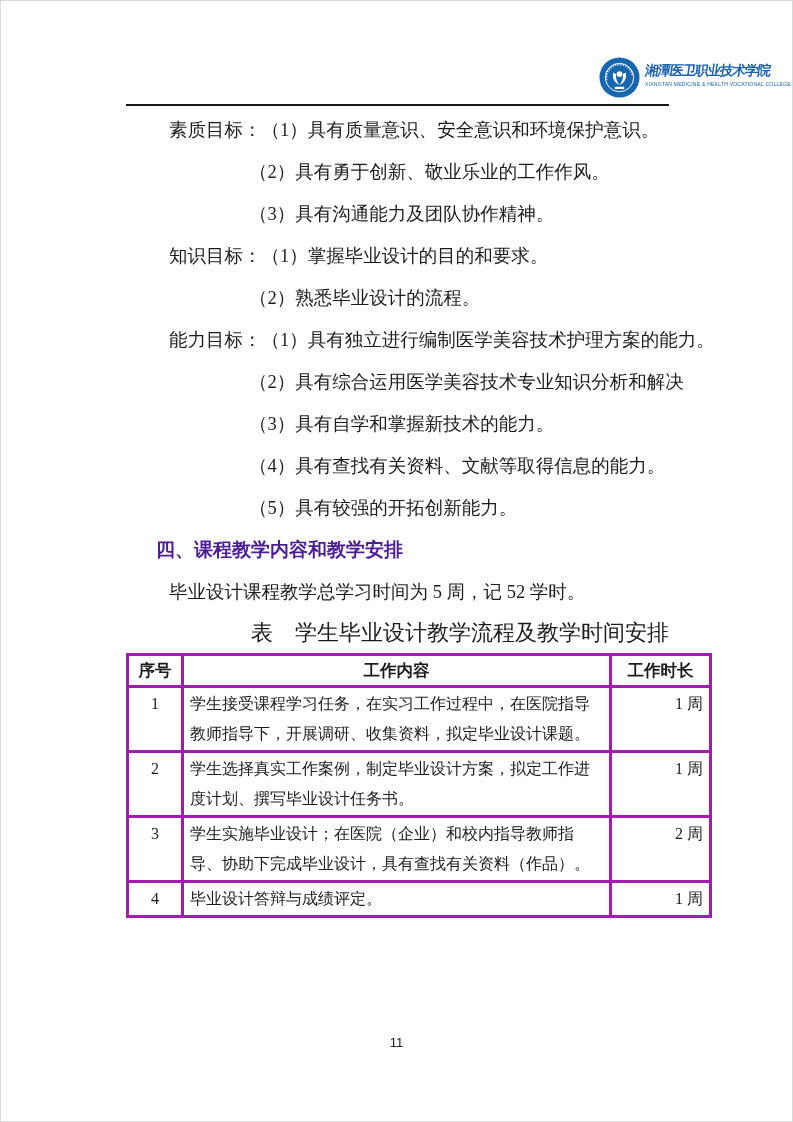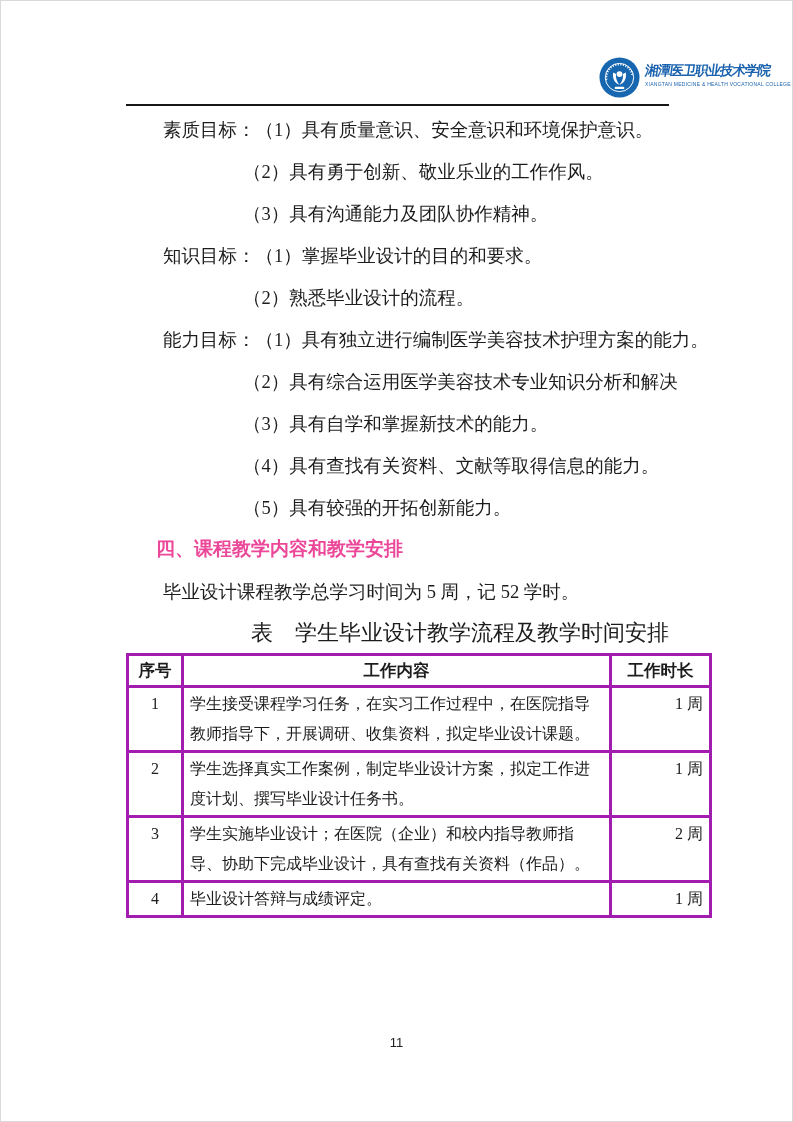--- a/index.html
+++ b/index.html
@@ -36,29 +36,29 @@
     position:absolute; top:103px; left:125px; width:543px;
     border-top:2.5px solid #161616;
   }
 
   
   .content {
     position:absolute; top:108px; left:125px; width:543px;
   }
   .line {
     font-size:18.5px; line-height:42px; height:42px;
-    white-space:nowrap; color:#1c1c1c;
+    white-space:nowrap; color:#1c1c1c;margin-left:6px;
   }
   .indent-first { padding-left:37px; }
   .indent-list  { padding-left:117px; }
   .indent-none  { padding-left:0; }
   .section-heading {
-    font-family:Liberation Mono, monospace;
+    font-family:Liberation Sans, sans-serif;
     font-weight:bold; font-size:19px; line-height:42px; height:42px;
-    padding-left:30px; white-space:nowrap; color:#ec4899;
+    padding-left:30px; white-space:nowrap; color:#4c1d95;
   }
   .caption {
     font-size:22px; line-height:40px; height:40px;
     text-align:right; padding-left:100px; white-space:nowrap;font-family:Liberation Serif, serif;
   }
 
   
   table.schedule {
     width:583px; border-collapse:collapse;
     border:1.5px solid #000;

